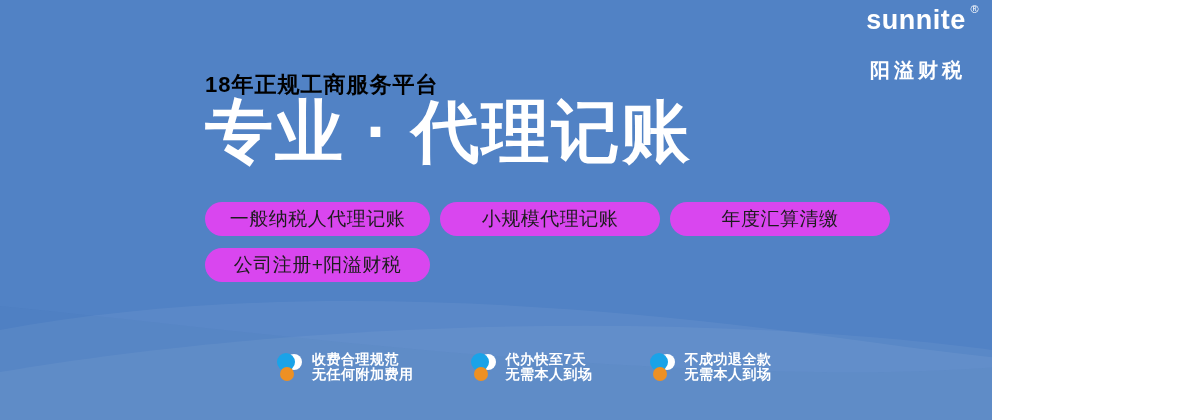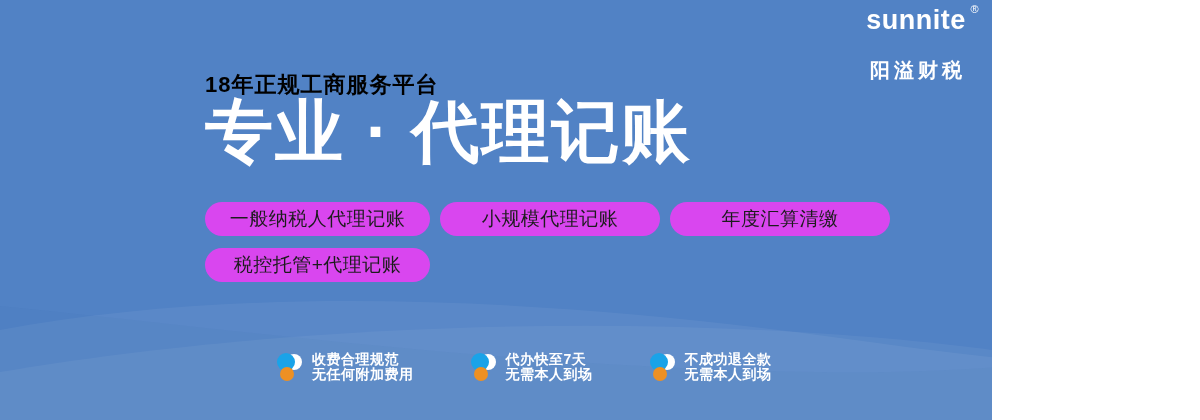--- a/index.html
+++ b/index.html
@@ -172,21 +172,21 @@
 
   <div id="headline">
     <div id="eyebrow">18年正规工商服务平台</div>
     <div id="maintitle">专业 · 代理记账</div>
   </div>
 
   <div id="pills">
     <div class="pill">一般纳税人代理记账</div>
     <div class="pill">小规模代理记账</div>
     <div class="pill">年度汇算清缴</div>
-    <div class="pill">税控托管+代理记账</div>
+    <div class="pill">公司注册+阳溢财税</div>
   </div>
 
   <div id="features">
 
     <div class="feature">
       <span class="feat-icon">
         <span class="c-white"></span>
         <span class="c-blue"></span>
         <span class="c-orange"></span>
       </span>

